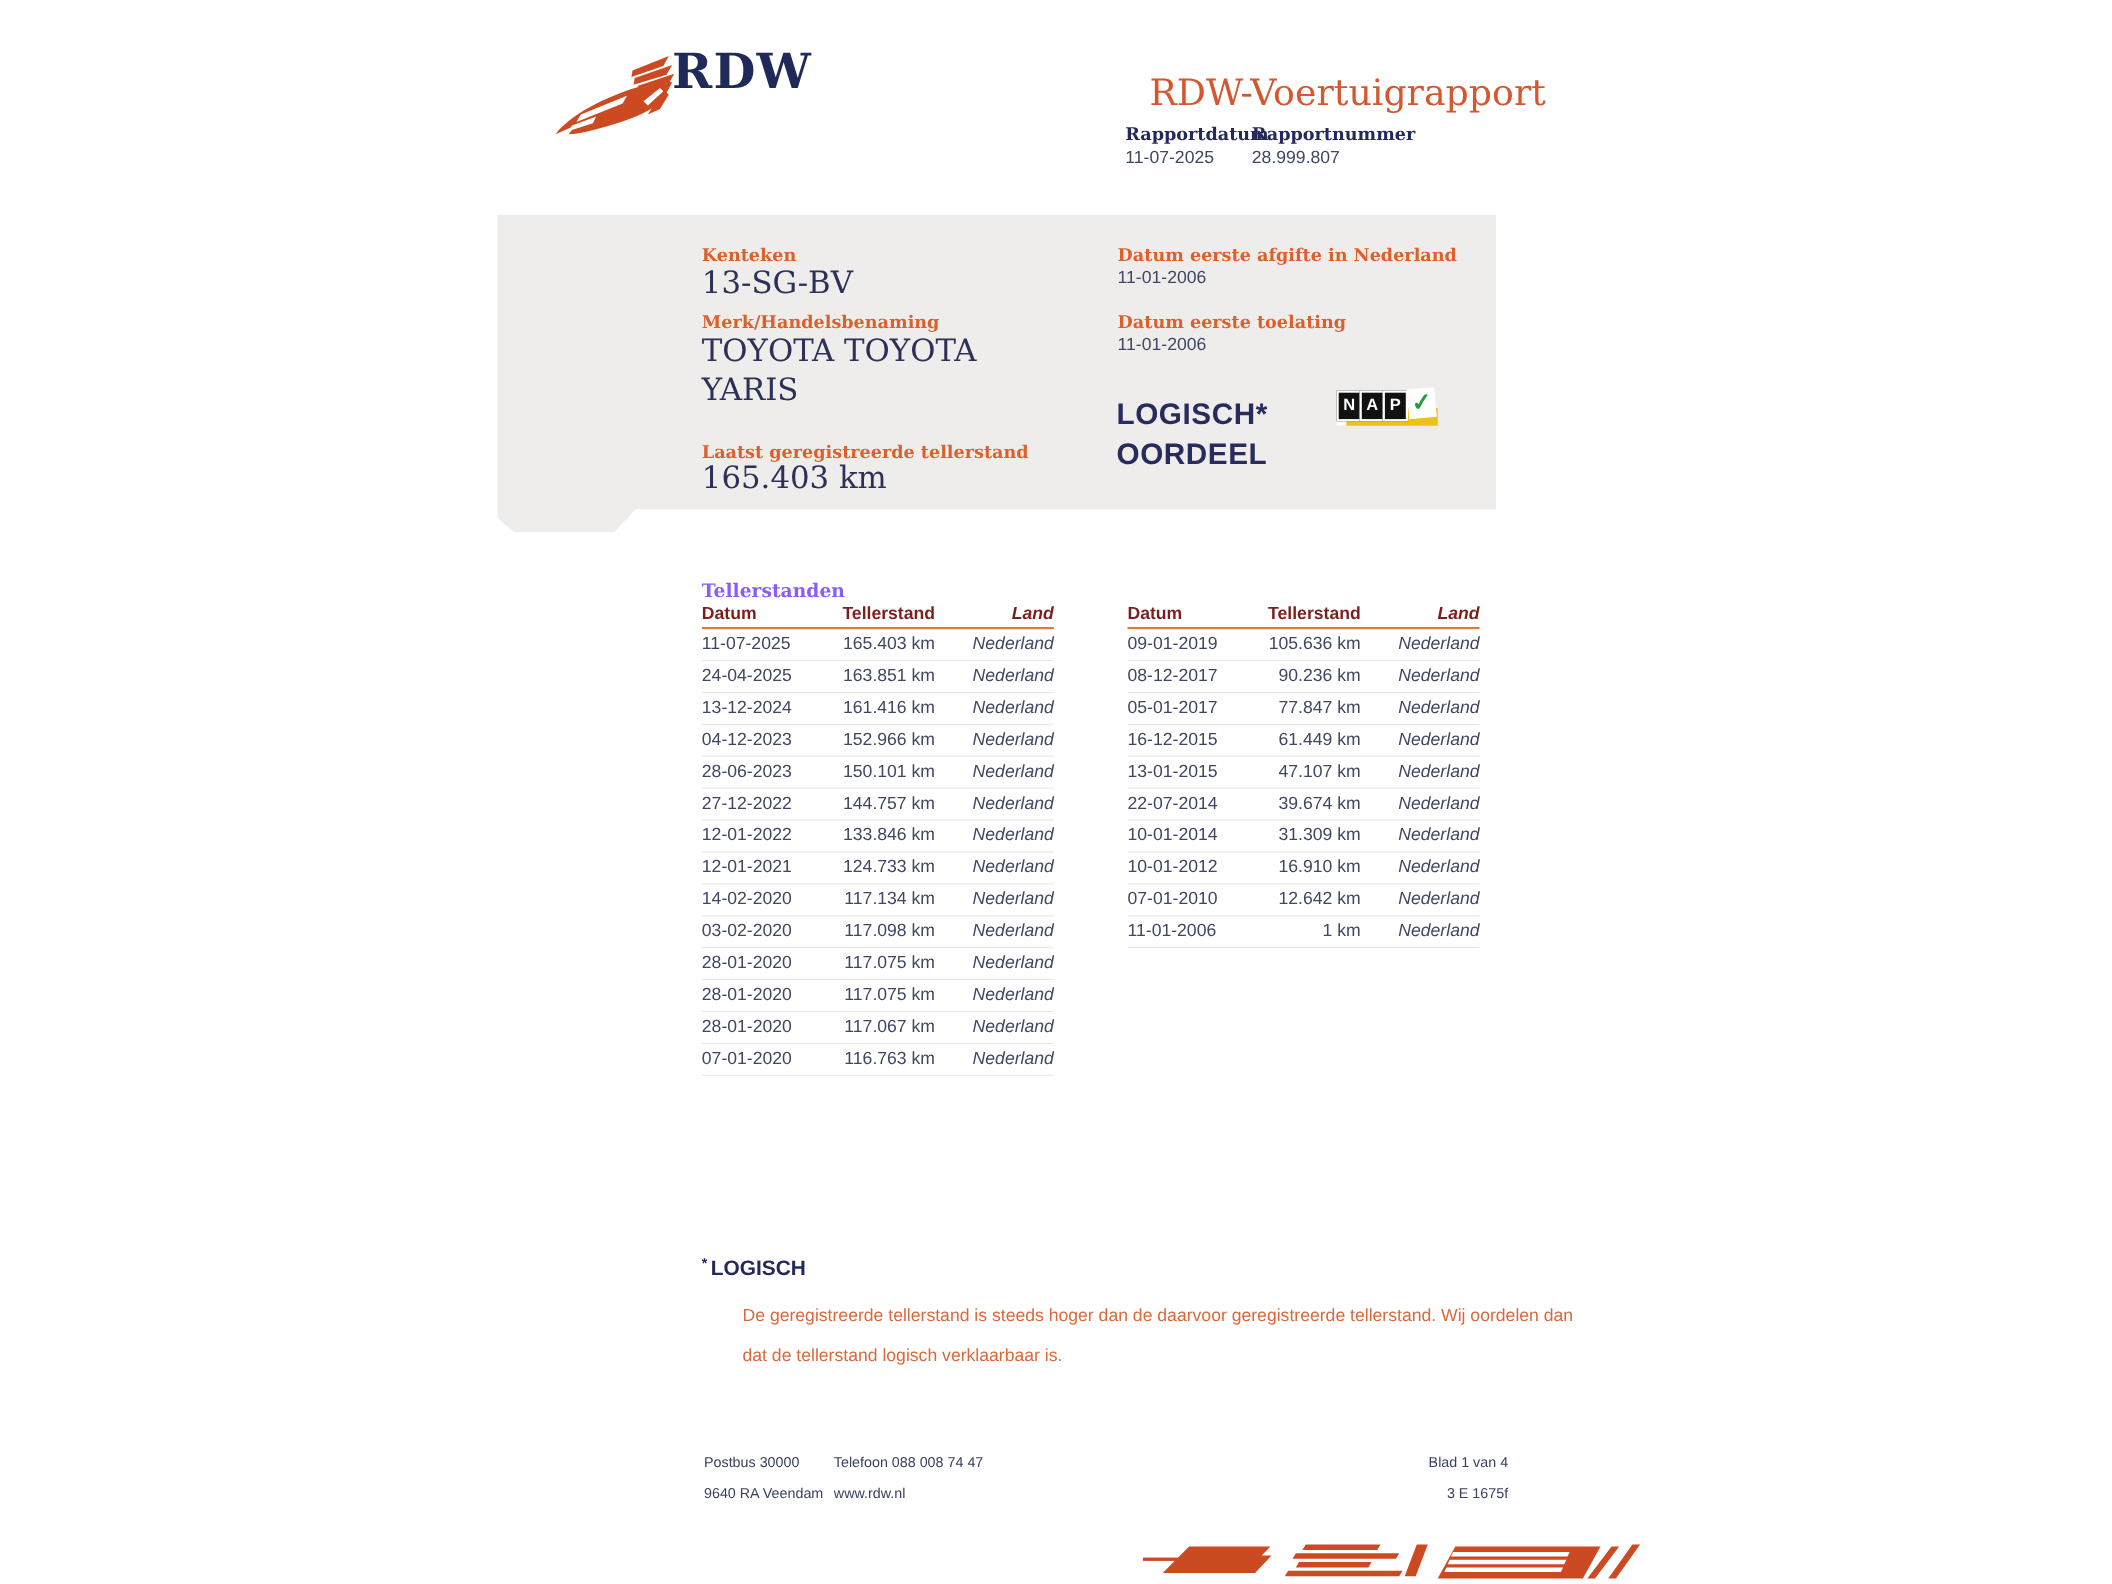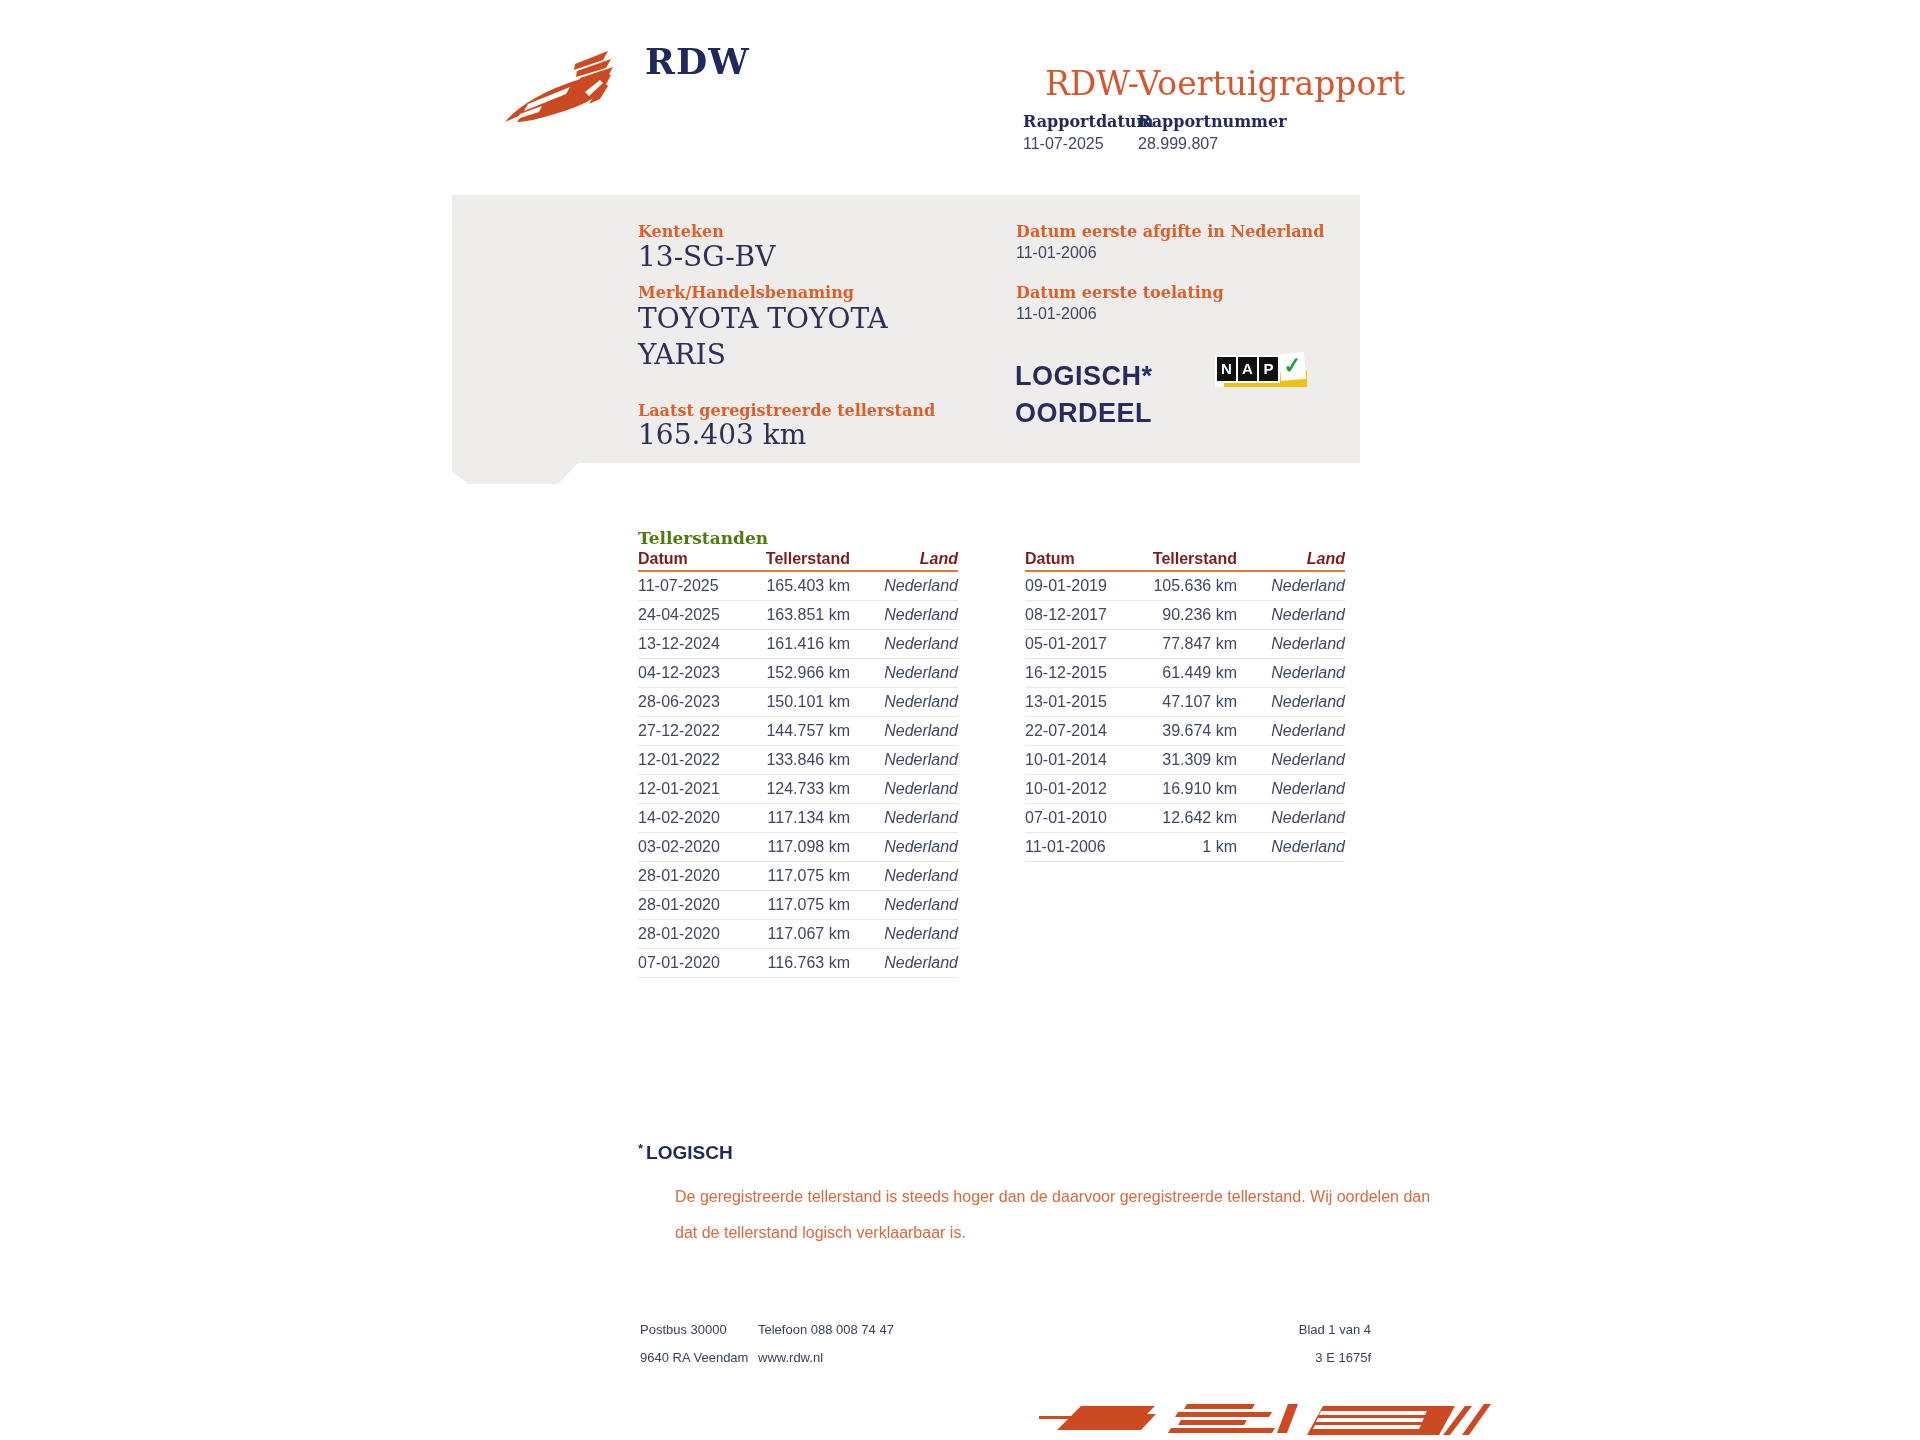--- a/index.html
+++ b/index.html
@@ -6,21 +6,21 @@
   body{
     width:1920px;height:1440px;position:relative;background:#ffffff;
     font-family:"Liberation Sans",sans-serif;overflow:hidden;
     -webkit-font-smoothing:antialiased;
   }
   .abs{position:absolute;}
   .slab{font-family:"DejaVu Serif","Liberation Serif",serif;}
   .sans{font-family:"Liberation Sans",sans-serif;}
 
   
-  .logotype{left:645px;top:40px;font-size:36px;font-weight:bold;color:#1f2a5a;letter-spacing:1px;}
+  .logotype{left:611px;top:40px;font-size:44px;font-weight:bold;color:#1f2a5a;letter-spacing:1px;}
   .report-title{left:1023px;top:64px;font-size:33px;font-weight:normal;color:#d4572e;margin-left:22px;}
   .hdr-label{top:112px;font-size:16px;font-weight:bold;color:#23295a;}
   .hdr-value{top:135px;font-size:16px;color:#3f4763;}
   .col-a{left:1023px;} .col-b{left:1138px;}
 
   
   .panel{
     left:452px;top:195px;width:908px;height:289px;background:#efedeb;
     clip-path:polygon(0 0,908px 0,908px 268px,126px 268px,106px 289px,16px 289px,0 276px);
     padding-left:44px;
@@ -34,21 +34,21 @@
   
   .nap{left:763px;top:158px;width:96px;height:40px;}  
   .nap-yellow{left:6px;top:18px;width:86px;height:16px;background:#eec117;}
   .nap-white-sq{left:0;top:24px;width:9px;height:10px;background:#ffffff;}
   .nap-tile{top:2px;width:19px;height:24px;background:#111111;border:2px solid #ffffff;
     color:#ffffff;font-weight:bold;font-size:15px;text-align:center;line-height:24px;}
   .nap-check{left:65px;top:0;width:25px;height:27px;background:#ffffff;transform:rotate(-5deg);
     color:#1f9e3c;font-weight:bold;font-size:22px;text-align:center;line-height:26px;}
 
   
-  .section-title{left:638px;top:528px;font-size:17px;font-weight:bold;color:#4d7c0f;}
+  .section-title{left:638px;top:528px;font-size:17px;font-weight:bold;color:#8b5cf6;}
   .vtable{top:550px;width:320px;}
   .t-left{left:638px;} .t-right{left:1025px;}
   .thead{display:flex;font-size:16px;font-weight:bold;color:#7f1d1d;
     border-bottom:2px solid #dd7a3c;padding-bottom:3px;height:17px;}
   .trow{display:flex;align-items:center;height:28px;border-bottom:1px solid #e8e8e8;
     font-size:16px;color:#3f4763;}
   .c0{width:118px;text-align:left;} .c1{width:94px;text-align:right;} .c2{flex:1;text-align:right;font-style:italic;}
 
   
   .fn-title{left:638px;top:1141px;font-size:19px;font-weight:800;color:#23295a;}

